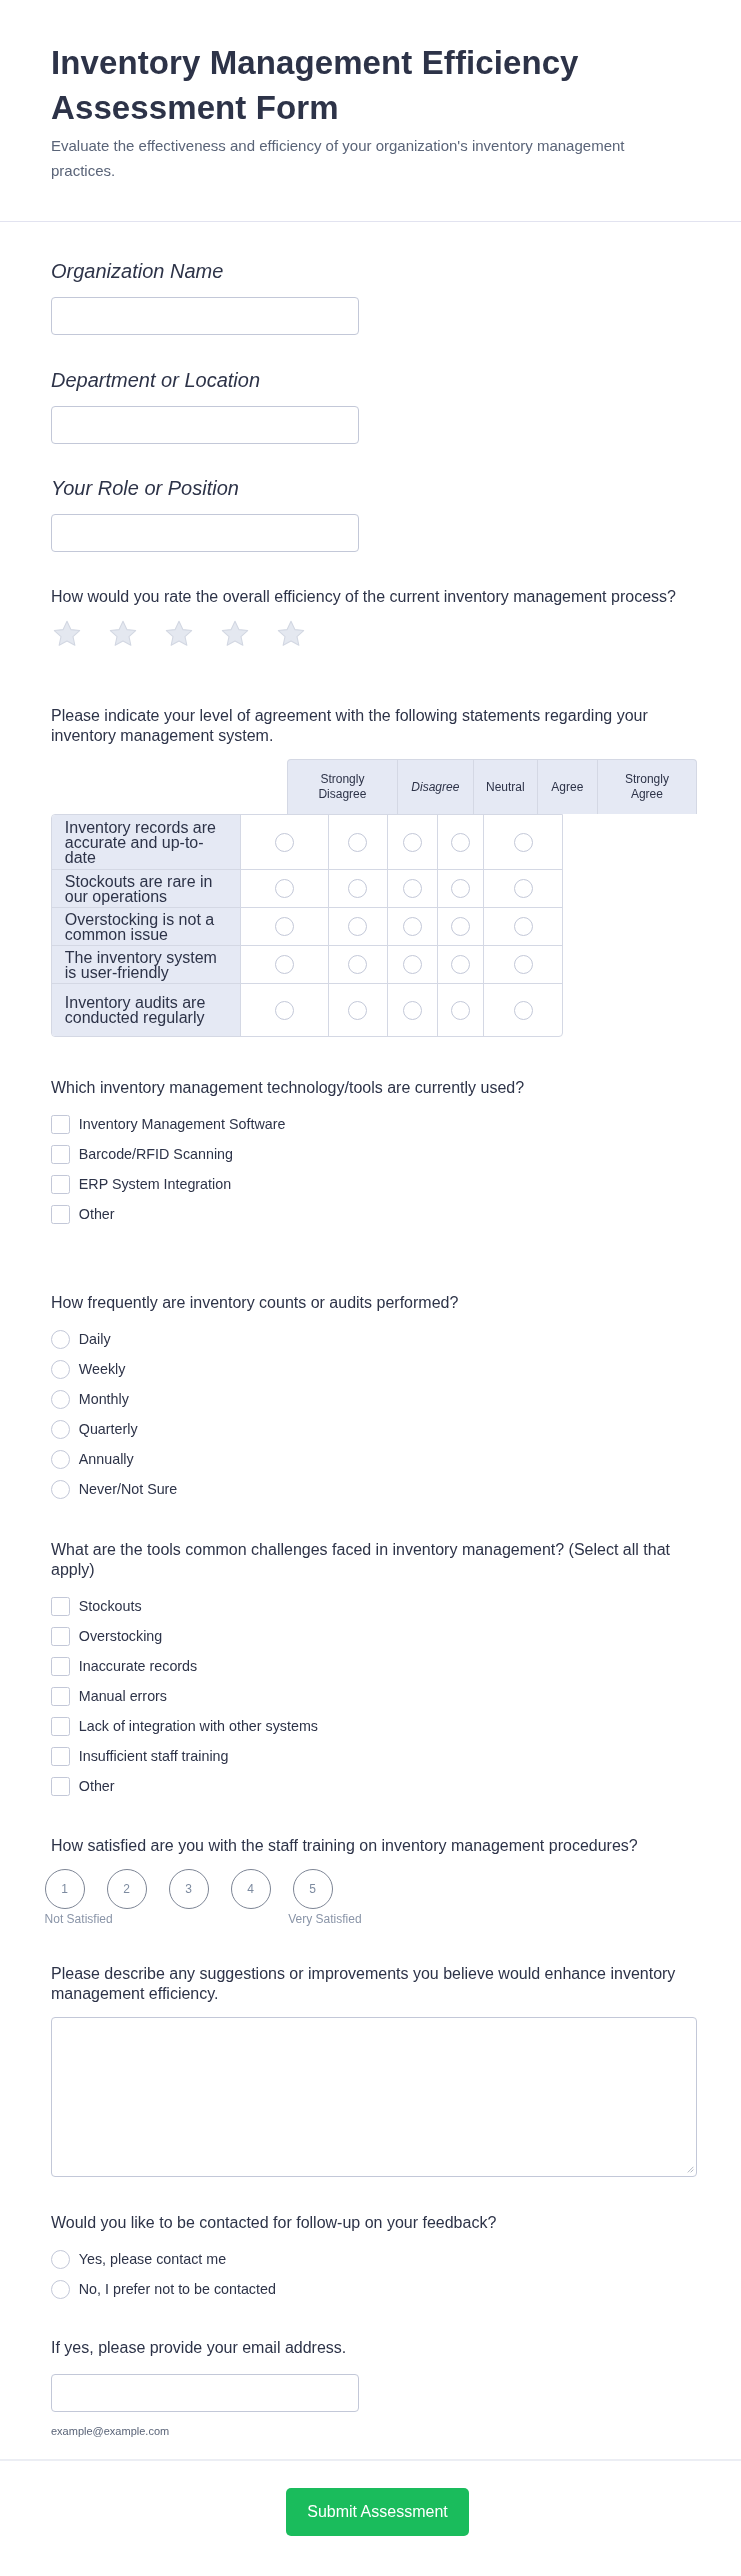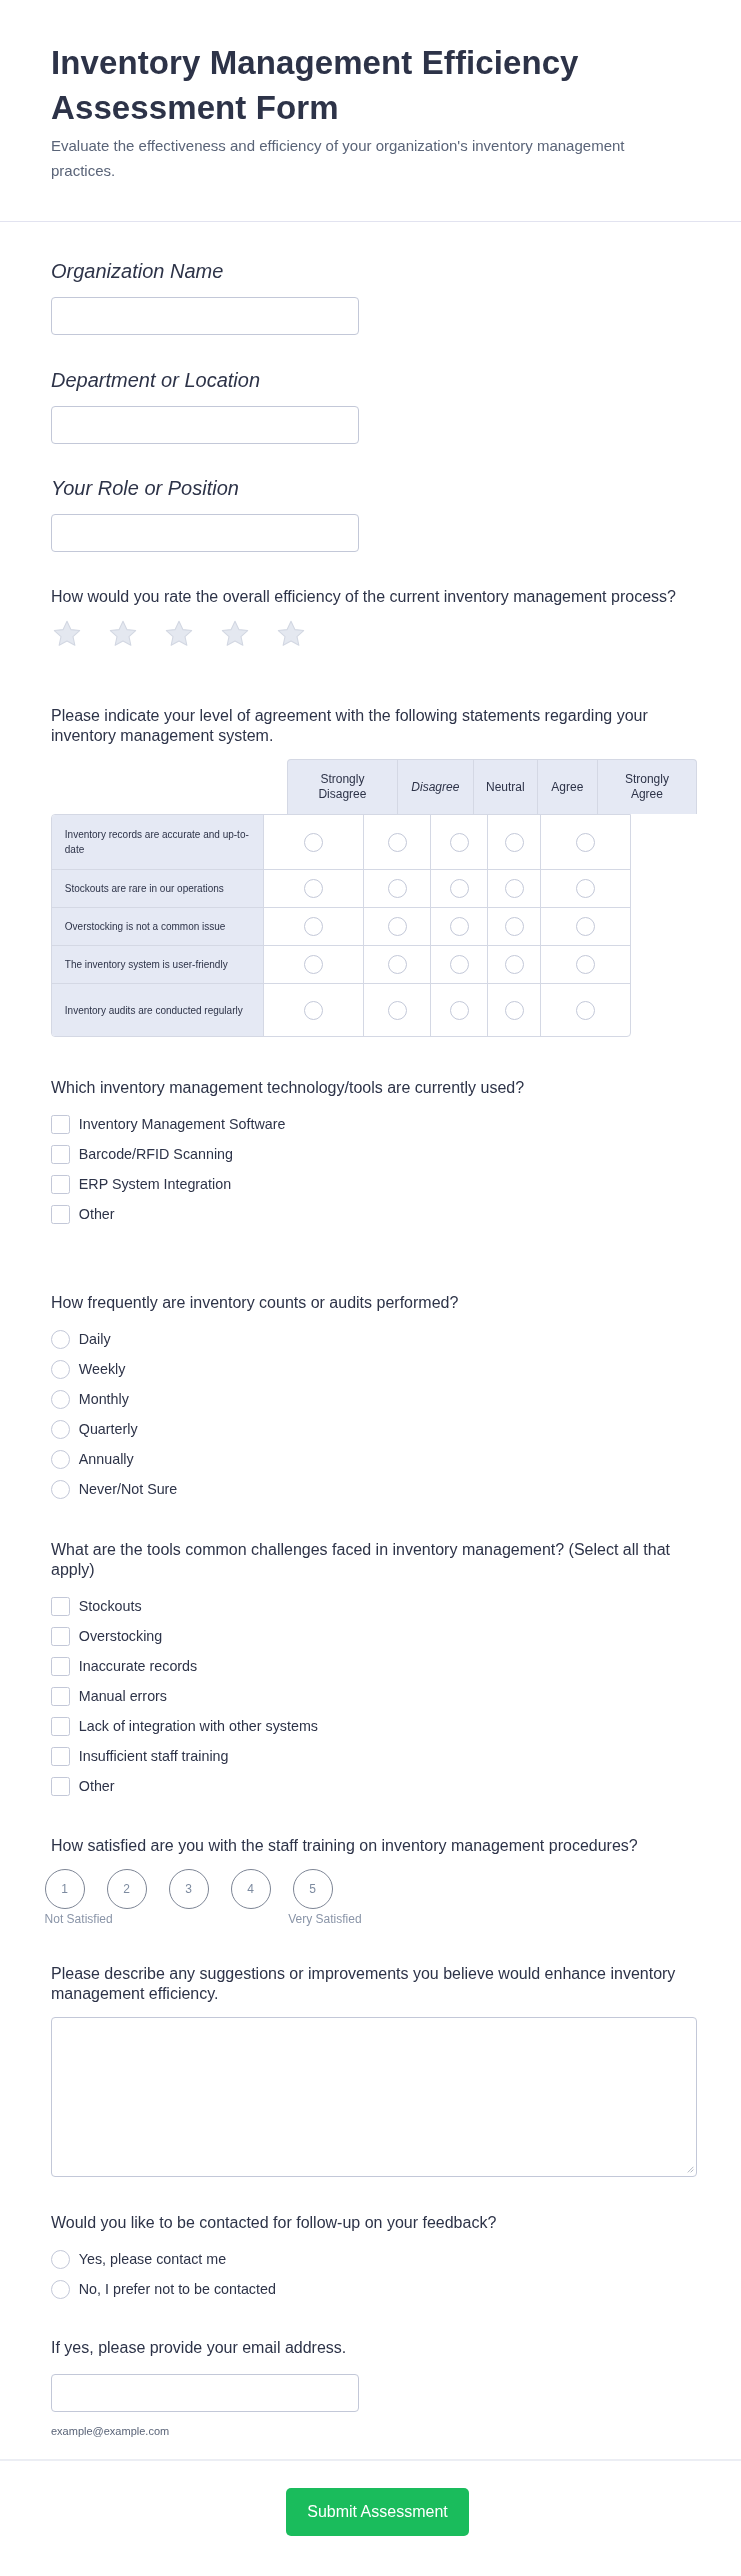--- a/index.html
+++ b/index.html
@@ -7,29 +7,29 @@
   body { font-family: "Liberation Sans", "DejaVu Sans", sans-serif; color: #2d3748; position: relative; height: 2576px; }
   .header { padding: 40px 51px 0 51px; height: 222px; border-bottom: 1.6px solid #e2e3f0; }
   .title { font-size: 33px; font-weight: 700; line-height: 45px; color: #2d3348; letter-spacing: 0.1px; width: 574px; }
   .desc { font-size: 15px; line-height: 25px; color: #5a6478; margin-top: 3.2px; width: 574px; }
   .field { position: absolute; left: 51px; }
   .label { font-size: 20px; color: #2d3348; line-height: 20px; font-style: italic; }
   .q { font-size: 16px; color: #2d3348; line-height: 20px; width: 638px; }
   .text-input { display: block; width: 308px; height: 38px; border: 1.2px solid #c3c8d8; border-radius: 4px; background: #fff; margin-top: 16px; }
   .stars { display: flex; gap: 24px; margin-top: 11px; }
   .star { width: 32px; height: 32px; cursor: pointer; }
-  .matrix { position: absolute; left: 51px; top: 759px; width: 580px; }
+  .matrix { position: absolute; left: 51px; top: 759px; width: 512px; }
   .mhead { display: flex; margin-left: 236px; width: 410px; height: 55px; background: #e5e9f4; border: 0.8px solid #d4d8e4; border-bottom: none; border-radius: 4px 4px 0 0; }
   .mhead div { display: flex; align-items: center; justify-content: center; text-align: center; font-size: 12px; color: #2d3348; line-height: 15px; border-right: 0.8px solid #d4d8e4; }
   .mhead div:last-child { border-right: none; }
   .c1 { width: 112px; } .c2 { width: 76px; } .c3 { width: 64px; } .c4 { width: 60px; } .c5 { width: 100px; }
   .mbody { border: 0.8px solid #d4d8e4; border-radius: 4px 0 4px 4px; overflow: hidden; }
   .mrow { display: flex; border-top: 0.8px solid #d4d8e4; }
   .mrow:first-child { border-top: none; }
-  .mlabel { width: 236px; background: #e5e9f4; font-size: 10px; line-height: 15px; color: #2d3348; padding: 0 14.3px 0 12.8px; display: flex; align-items: center; border-right: 0.8px solid #d4d8e4; }
+  .mlabel { width: 236px; background: #e5e9f4; font-size: 16px; line-height: 15px; color: #2d3348; padding: 0 14.3px 0 12.8px; display: flex; align-items: center; border-right: 0.8px solid #d4d8e4; }
   .mcell { display: flex; align-items: center; justify-content: center; border-right: 0.8px solid #d4d8e4; }
   .mcell:last-child { border-right: none; }
   .radio { width: 19px; height: 19px; border: 1.2px solid #c3c8d8; border-radius: 50%; background: #fff; display: inline-block; cursor: pointer; flex-shrink: 0; }
   .check { width: 19px; height: 19px; border: 1.2px solid #c3c8d8; border-radius: 2.4px; background: #fff; display: inline-block; cursor: pointer; flex-shrink: 0; }
   .opts { margin-top: 11px; }
   .opt { display: flex; align-items: center; height: 30px; font-size: 14.3px; color: #2d3348; cursor: pointer; }
   .opt span.txt { margin-left: 8.8px; }
   .scale { display: flex; gap: 22px; margin-top: 12.8px; margin-left: -6.4px; }
   .scale-btn { width: 40px; height: 40px; border: 1.2px solid #7d8595; border-radius: 50%; display: flex; align-items: center; justify-content: center; font-size: 12px; color: #7d8ba0; cursor: pointer; background: #fff; }
   .scale-labels { display: flex; justify-content: space-between; width: 317px; margin-left: -6.4px; margin-top: 3.2px; font-size: 12px; color: #8a95a8; }

